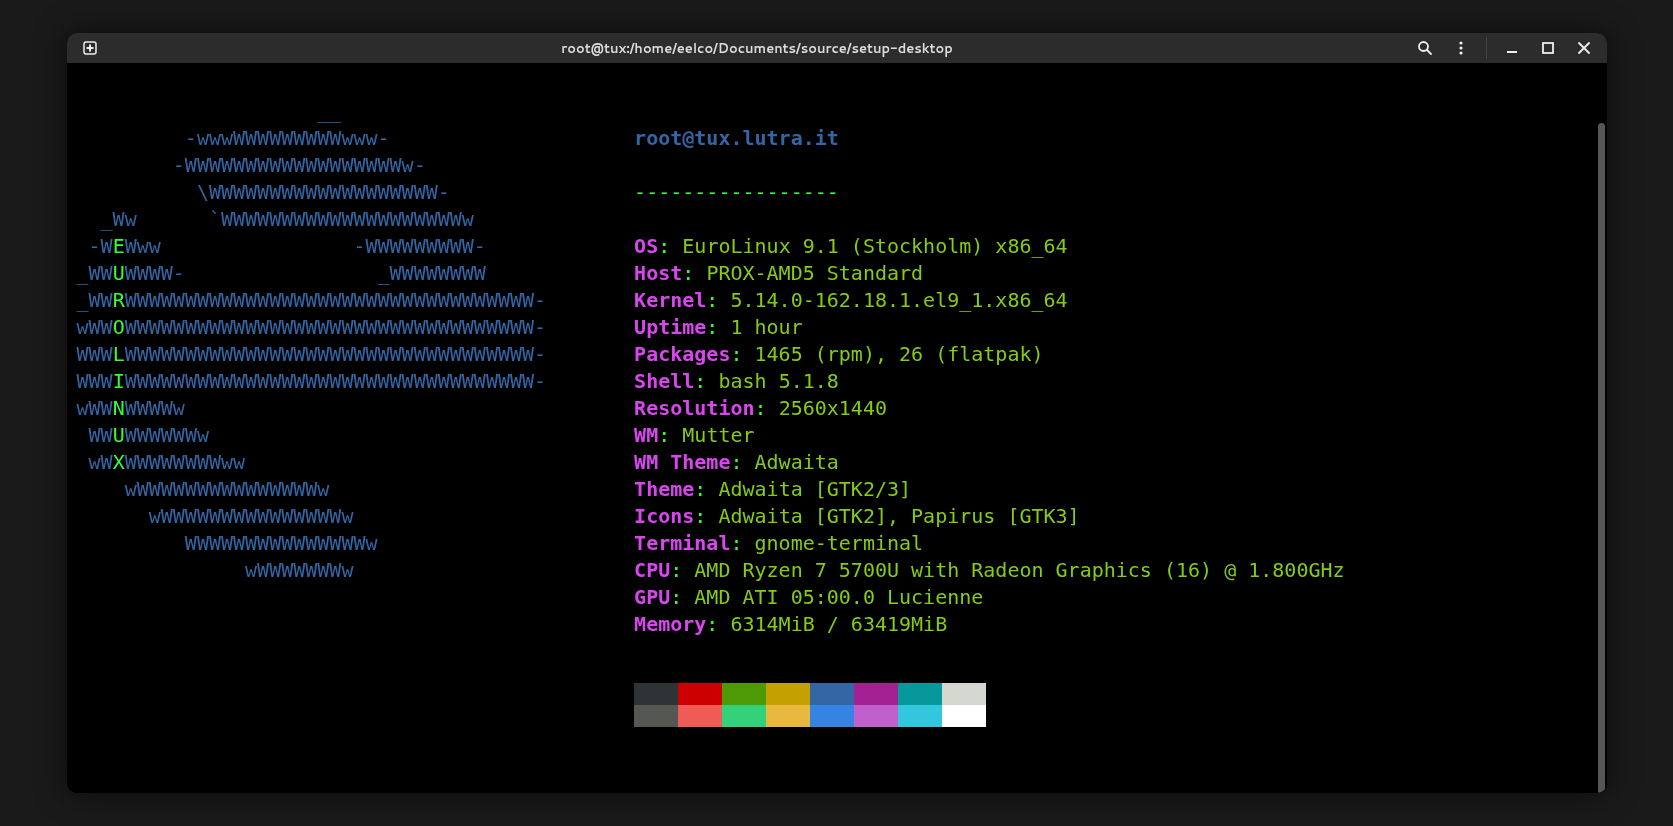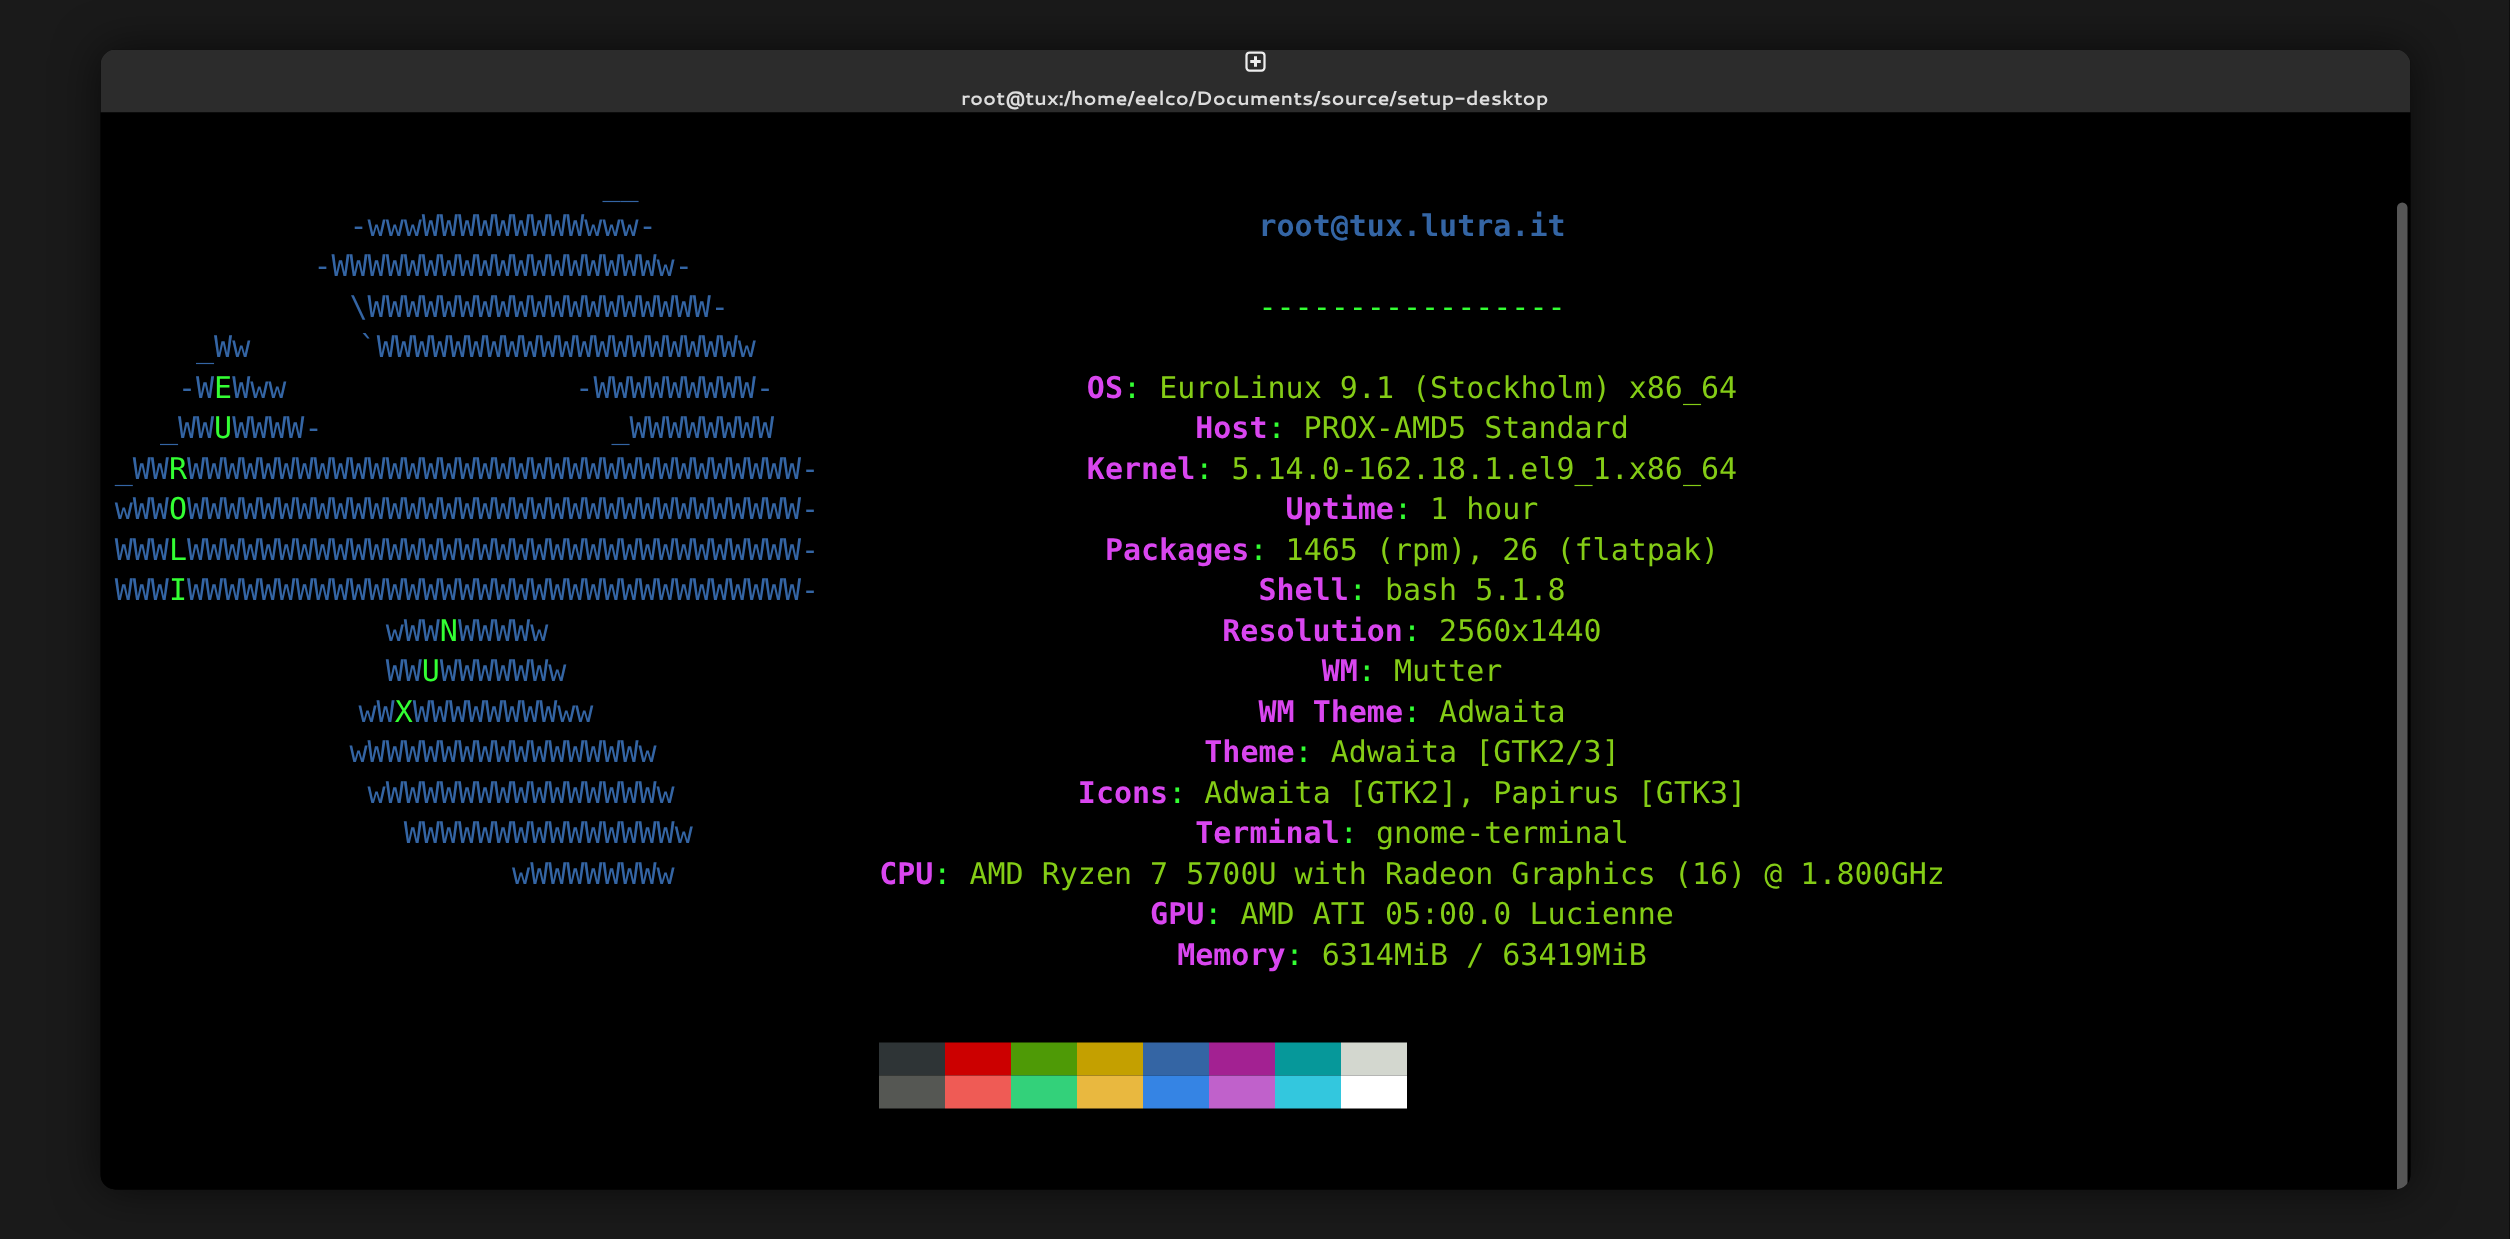--- a/index.html
+++ b/index.html
@@ -27,21 +27,20 @@
     height: 42px;
     background: #2c2c2c;
     display: flex;
     align-items: center;
     padding: 0 8px;
     gap: 8px;
     color: #ddd;
     font-family: Cantarell, sans-serif;
     font-size: 13px;
     font-weight: bold;
-    flex-direction: column;
   }
   .tb-btn {
     width: 30px;
     height: 30px;
     border-radius: 4px;
     display: flex;
     align-items: center;
     justify-content: center;
     color: #eee;
   }
@@ -79,24 +78,23 @@
   .c-white { color: #eeeeec; }
 
   .prompt-line { white-space: pre; }
 
   .neofetch {
     display: flex;
     gap: 40px;
     align-items: flex-start;
     margin-top: 2px;
     margin-bottom: 18px;
-    text-align: center;
   }
   .ascii { white-space: pre; }
-  .info { white-space: pre; }
+  .info { white-space: pre; margin-left: 48px; }
   .info-row .label { color: #d946ef; font-weight: bold; }
   .info-row .value { color: #84cc16; }
 
   .palette { display: flex; flex-direction: column; margin-top: 18px; }
   .palette-row { display: flex; }
   .swatch { width: 44px; height: 22px; }
 </style>
 </head>
 <body>
 

